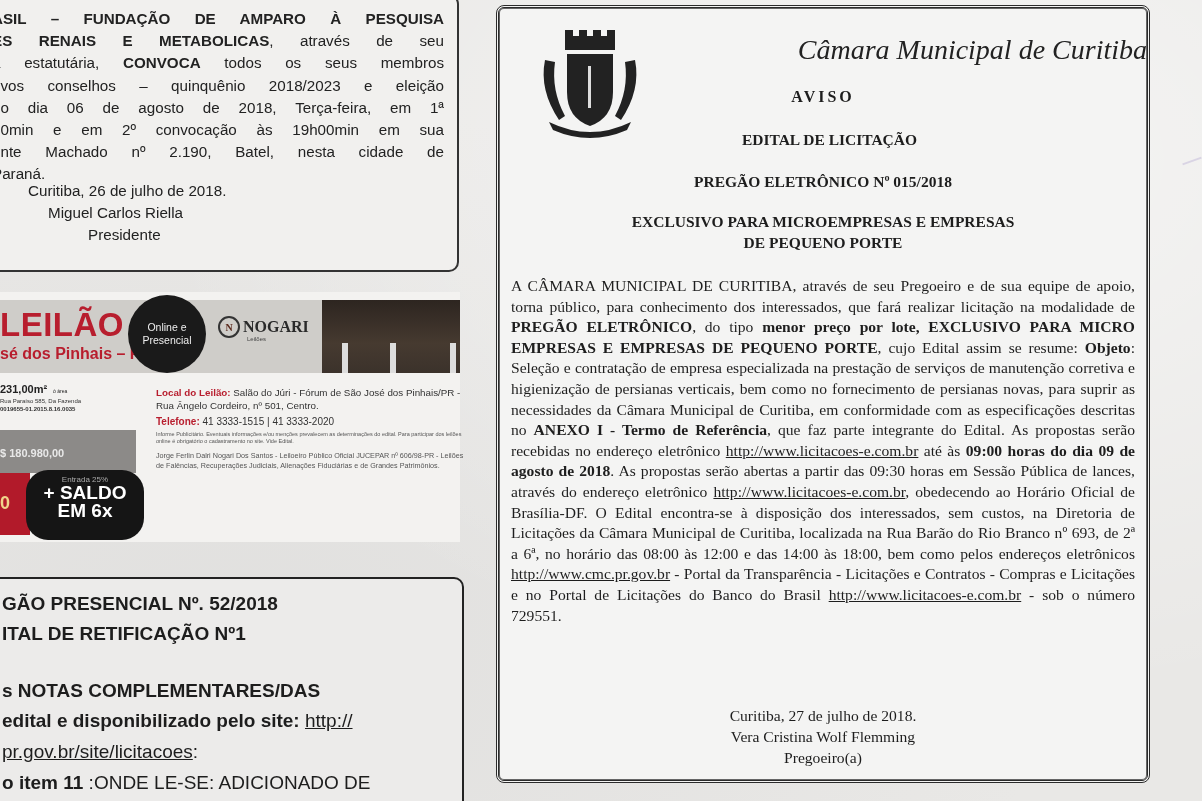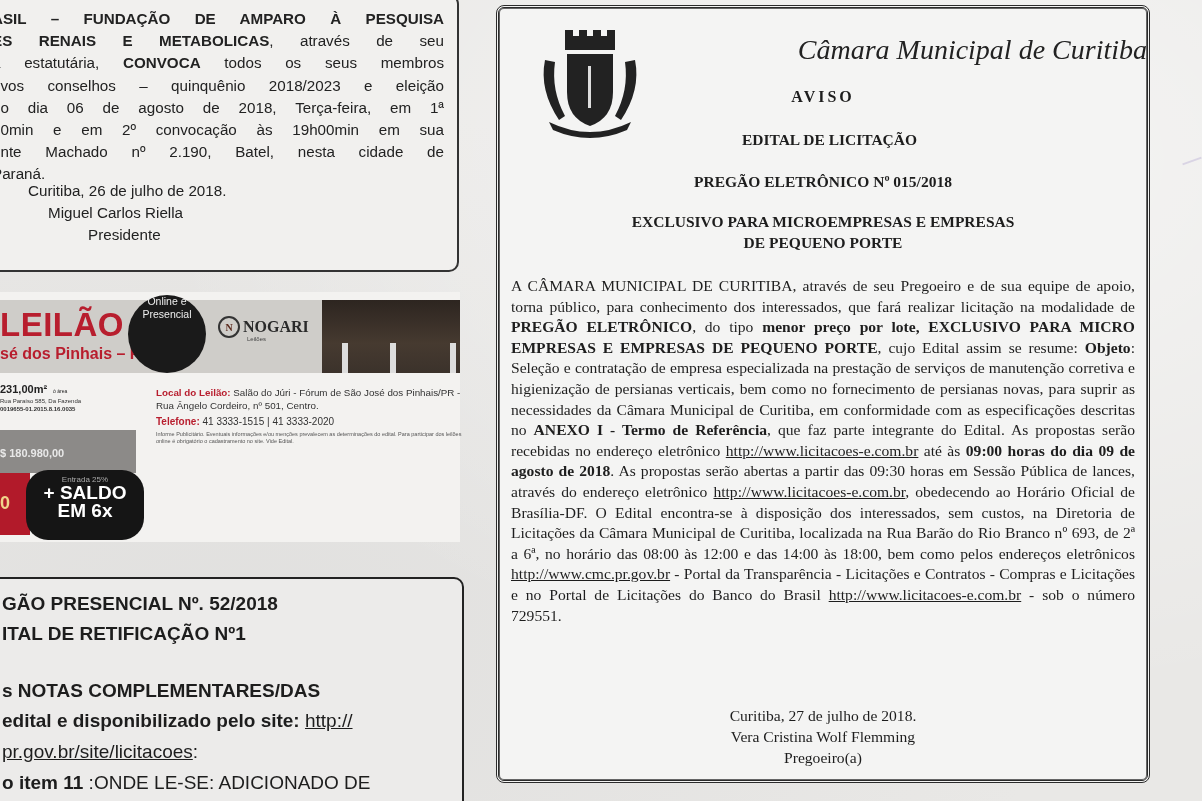--- a/index.html
+++ b/index.html
@@ -43,21 +43,21 @@
     font-weight:bold; font-size:33px; color:#b81e2e; letter-spacing:0.5px;
   }
   .ad-city {
     position:absolute; left:0; top:53px; font-family:"Liberation Sans", sans-serif;
     font-weight:bold; font-size:16px; color:#b81e2e;
   }
   .ad-circle {
     position:absolute; left:128px; top:3px; width:78px; height:78px; border-radius:50%;
     background:#1a1a1a; color:#eee; font-family:"Liberation Sans", sans-serif;
     font-size:10.5px; text-align:center; line-height:13px;
-    display:flex; align-items:center; flex-direction:column;
+    display:flex; align-items:center; justify-content:center; flex-direction:column;
   }
   .ad-logo {
     position:absolute; left:218px; top:24px; display:flex; align-items:center; gap:3px;
     font-family:"Liberation Serif", serif; font-weight:bold; font-size:16px; color:#2a2a2a;
   }
   .ad-logo .ring {
     width:18px; height:18px; border:2px solid #333; border-radius:50%;
     display:flex; align-items:center; justify-content:center; font-size:10px; color:#5b2a1e;
   }
   .ad-logo-sub { position:absolute; left:247px; top:44px; font-size:6px; color:#444; font-family:"Liberation Sans", sans-serif; }
@@ -188,20 +188,21 @@
   <div class="ad-info">
     <div class="local">
       <span class="lbl">Local do Leilão:</span>
       <span>Salão do Júri - Fórum de São José dos Pinhais/PR - Rua Ângelo Cordeiro, nº 501, Centro.</span>
     </div>
     <div class="tel">
       <span class="lbl">Telefone:</span>
       <span>41 3333-1515 | 41 3333-2020</span>
     </div>
     <div class="fine">Informe Publicitário. Eventuais informações e/ou menções prevalecem as determinações do edital. Para participar dos leilões online é obrigatório o cadastramento no site. Vide Edital.</div>
+    <div class="credits">Jorge Ferlin Dalri Nogari Dos Santos - Leiloeiro Público Oficial JUCEPAR nº 606/98-PR - Leilões de Falências, Recuperações Judiciais, Alienações Fiduciárias e de Grandes Patrimônios.</div>
   </div>
 </div>
 
 <div class="left-bottom">
   <div class="txt" style="top:14px;left:12px;font-weight:bold;">GÃO PRESENCIAL Nº. 52/2018</div>
   <div class="txt" style="top:44px;left:12px;font-weight:bold;">ITAL DE RETIFICAÇÃO Nº1</div>
   <div class="txt" style="top:101px;left:12px;font-weight:bold;">s NOTAS COMPLEMENTARES/DAS</div>
   <div class="txt" style="top:131px;left:12px;text-align:right;">
     <b>edital e disponibilizado pelo site:</b>
     <u>http://</u>

